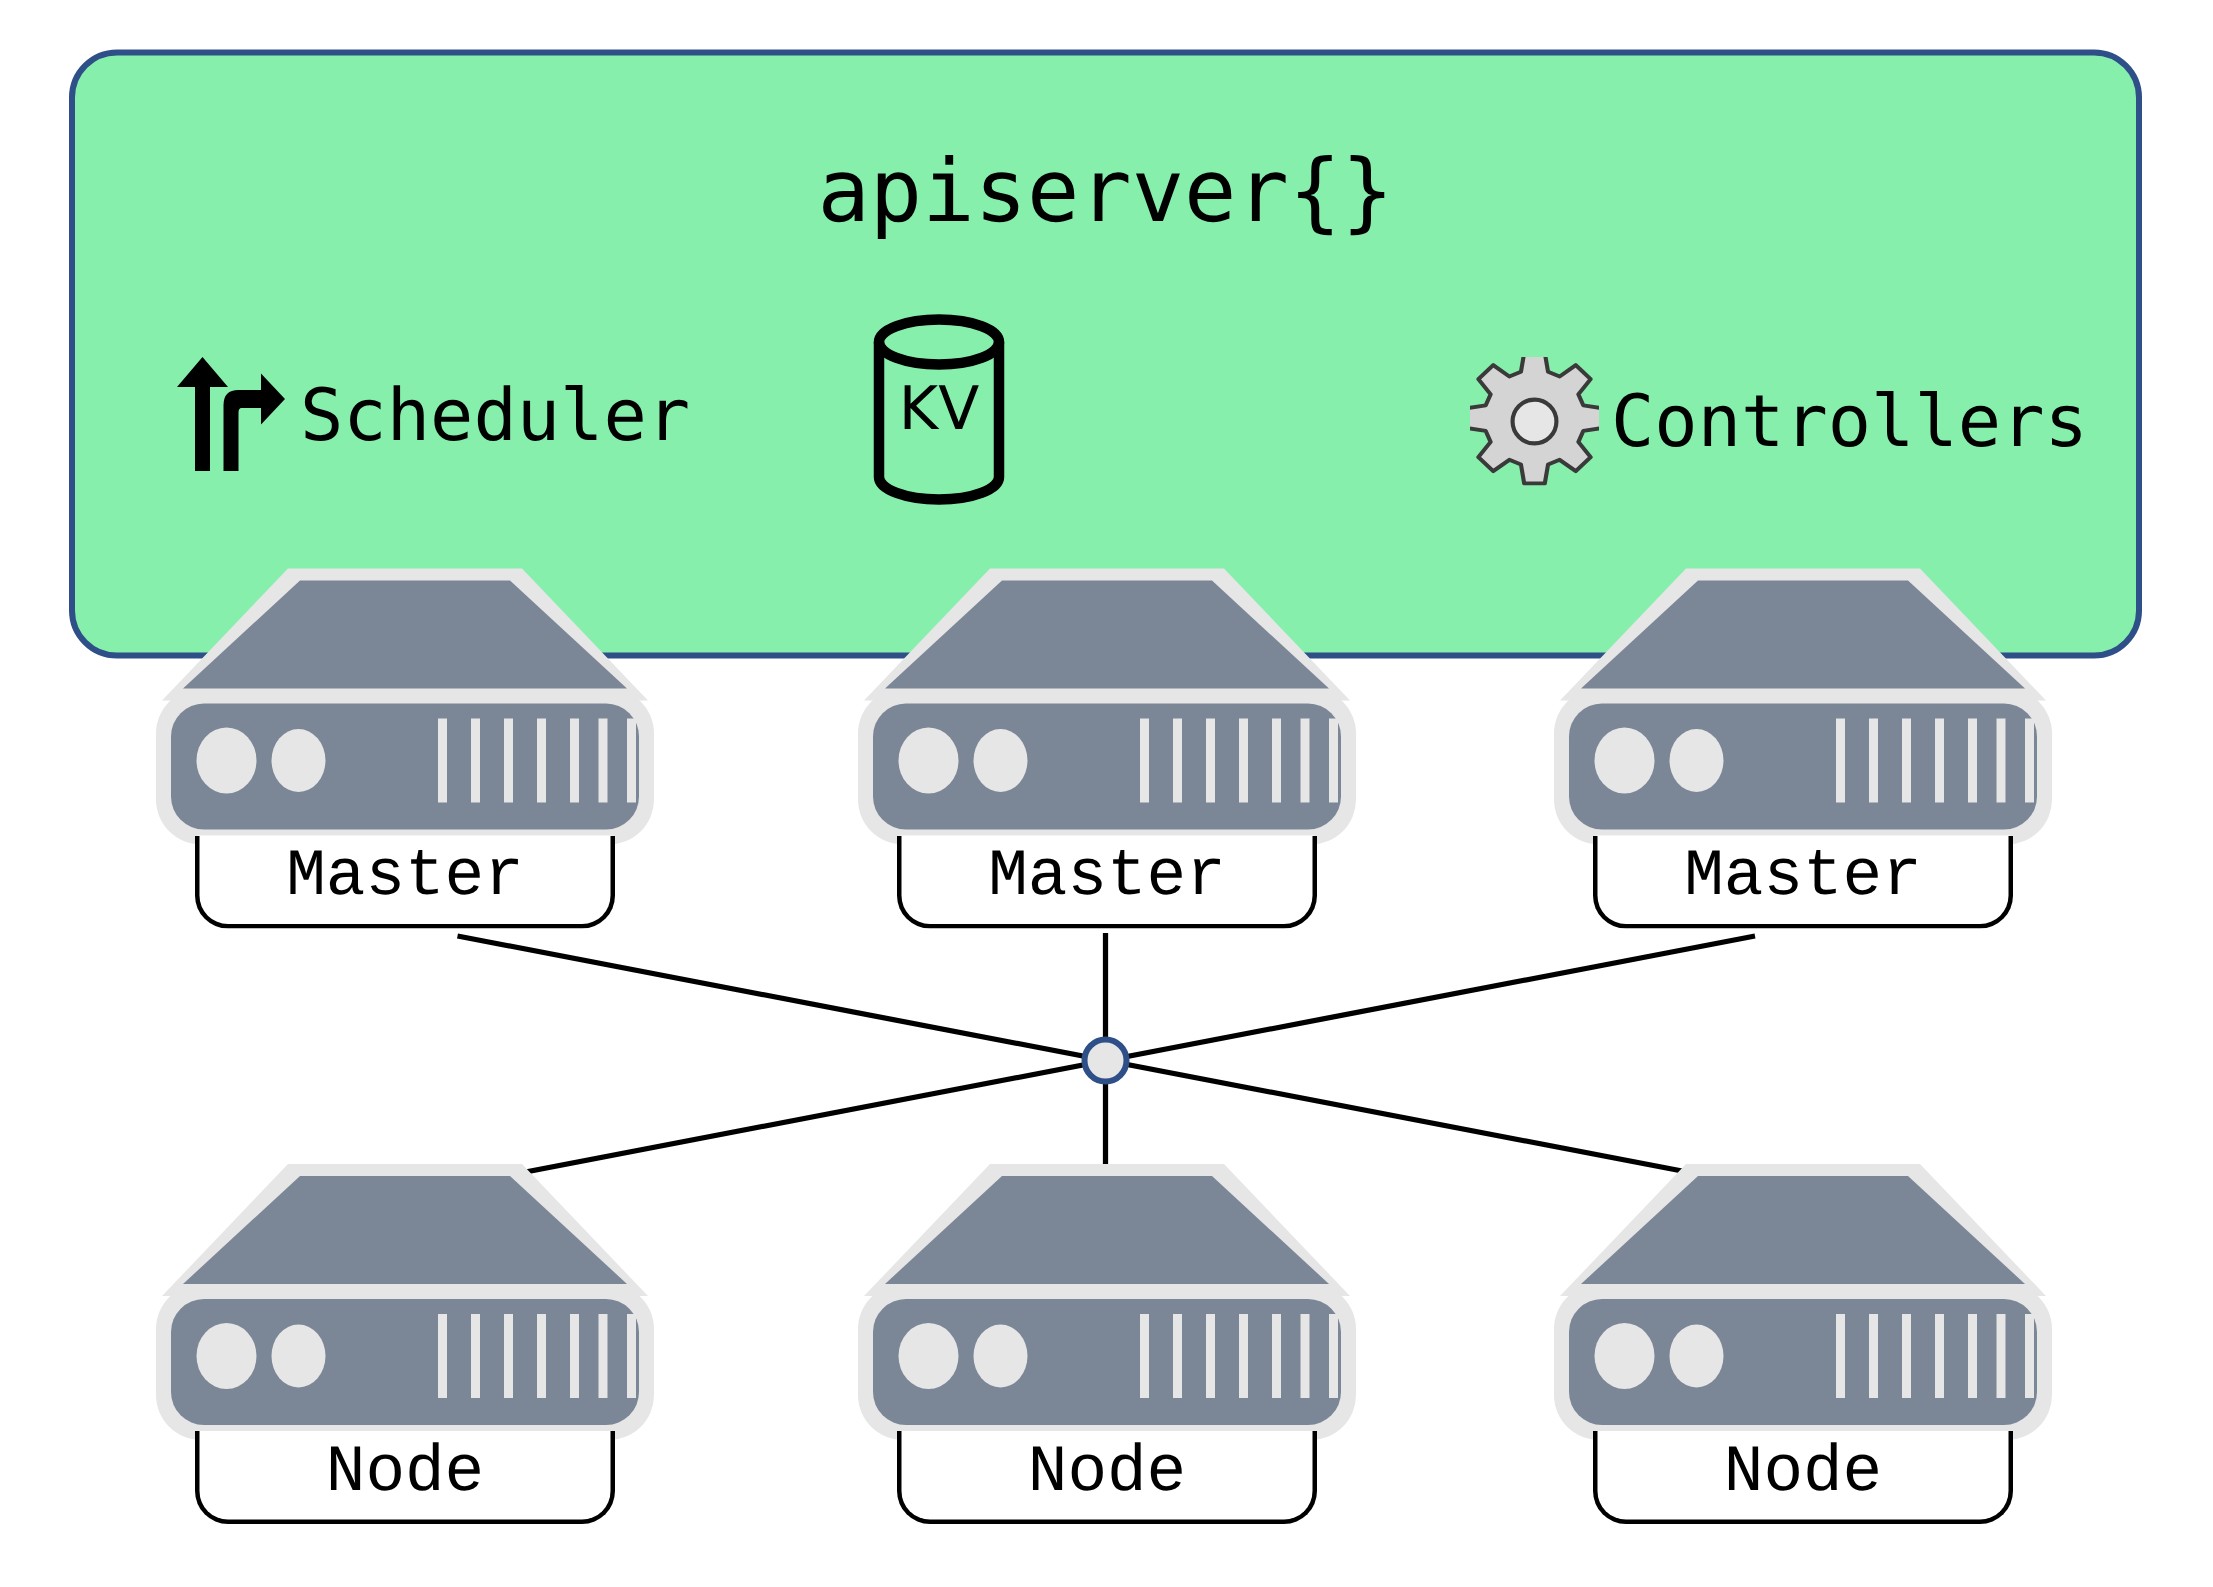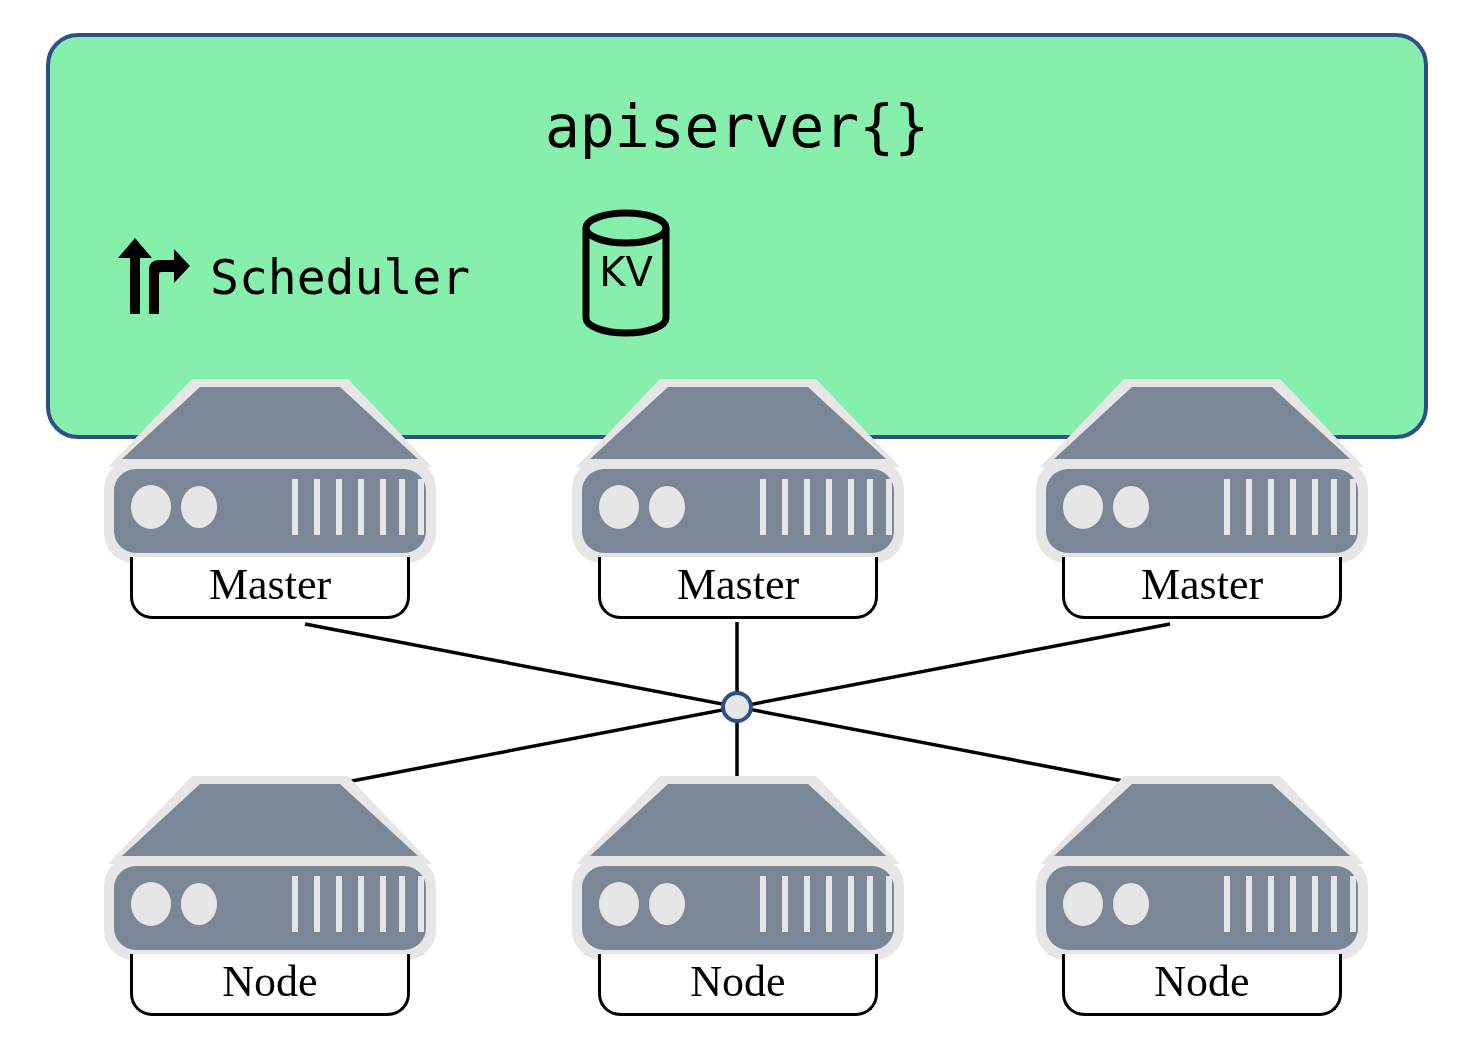--- a/index.html
+++ b/index.html
@@ -46,21 +46,21 @@
     color: #000000;
     letter-spacing: 0px;
     white-space: nowrap;
   }
 
   
   .component {
     position: absolute;
     display: flex;
     align-items: center;
-    gap: 18px;
+    gap: 8px;
   }
   .component-label {
     font-family: "DejaVu Sans Mono", monospace;
     font-size: 48px;
     line-height: 1.06;
     color: #000000;
     white-space: pre;
   }
   .component-icon {
     flex: 0 0 auto;
@@ -91,21 +91,21 @@
     background: #ffffff;
     border: 3px solid #000000;
     border-top: none;
     border-bottom-left-radius: 22px;
     border-bottom-right-radius: 22px;
     display: flex;
     align-items: center;
     justify-content: center;
   }
   .server-label-text {
-    font-family: Liberation Serif, serif;
+    font-family: Liberation Mono, monospace;
     font-size: 44px;
     color: #000000;
     line-height: 1;
     margin-top: -4px;
     white-space: nowrap;
   }
 
   #master-0 { left: 100px;  top: 375px; }
   #master-1 { left: 568px;  top: 375px; }
   #master-2 { left: 1032px; top: 375px; }
@@ -145,20 +145,32 @@
   <div class="component" id="comp-clusterstore">
     <svg class="component-icon" width="96" height="130" viewBox="0 0 96 130">
       <path d="M8 20 L8 110" stroke="#000000" stroke-width="7" fill="none"></path>
       <path d="M88 20 L88 110" stroke="#000000" stroke-width="7" fill="none"></path>
       <ellipse cx="48" cy="20" rx="40" ry="15" fill="none" stroke="#000000" stroke-width="7"></ellipse>
       <path d="M8 110 A40 15 0 0 0 88 110" fill="none" stroke="#000000" stroke-width="7"></path>
       <text x="48" y="78" text-anchor="middle" font-family="DejaVu Sans, sans-serif" font-size="40" fill="#000000">KV</text>
     </svg>
   </div>
 
+  <div class="component" id="comp-controllers">
+    <svg class="component-icon" width="86" height="86" viewBox="0 0 100 100">
+      <path d="M41 4 L59 4 L61 19 L70 23 L82 14 L95 27 L86 39 L90 48 L105 50
+               L105 50 L95 50 L95 50" fill="none" stroke="none"></path>
+      <path d="M42 3 L58 3 L60.5 18.5 L69.5 22.3 L82 13 L93.5 24.5 L84 37 L87.8 46 L103 48.5
+               L103 64.5 L87.8 67 L84 76 L93.5 88.5 L82 100 L69.5 90.7 L60.5 94.5 L58 110
+               L42 110 L39.5 94.5 L30.5 90.7 L18 100 L6.5 88.5 L16 76 L12.2 67 L-3 64.5
+               L-3 48.5 L12.2 46 L16 37 L6.5 24.5 L18 13 L30.5 22.3 L39.5 18.5 Z" transform="translate(0,-6) scale(1,0.945)" fill="#d4d4d4" stroke="#3a3a3a" stroke-width="3.2" stroke-linejoin="round"></path>
+      <circle cx="50" cy="50" r="17" fill="#e6e6e6" stroke="#3a3a3a" stroke-width="3.2"></circle>
+    </svg>
+    <div class="component-label">Controllers</div>
+  </div>
 
   <svg id="connectors" viewBox="0 0 1475 1058">
 
     <line x1="305" y1="624" x2="1170" y2="790" stroke="#000000" stroke-width="3.5"></line>
 
     <line x1="1170" y1="624" x2="305" y2="790" stroke="#000000" stroke-width="3.5"></line>
 
     <line x1="737" y1="622" x2="737" y2="776" stroke="#000000" stroke-width="3.5"></line>
 
     <circle cx="737" cy="707" r="14" fill="#e6e6e6" stroke="#2e4f87" stroke-width="4"></circle>

